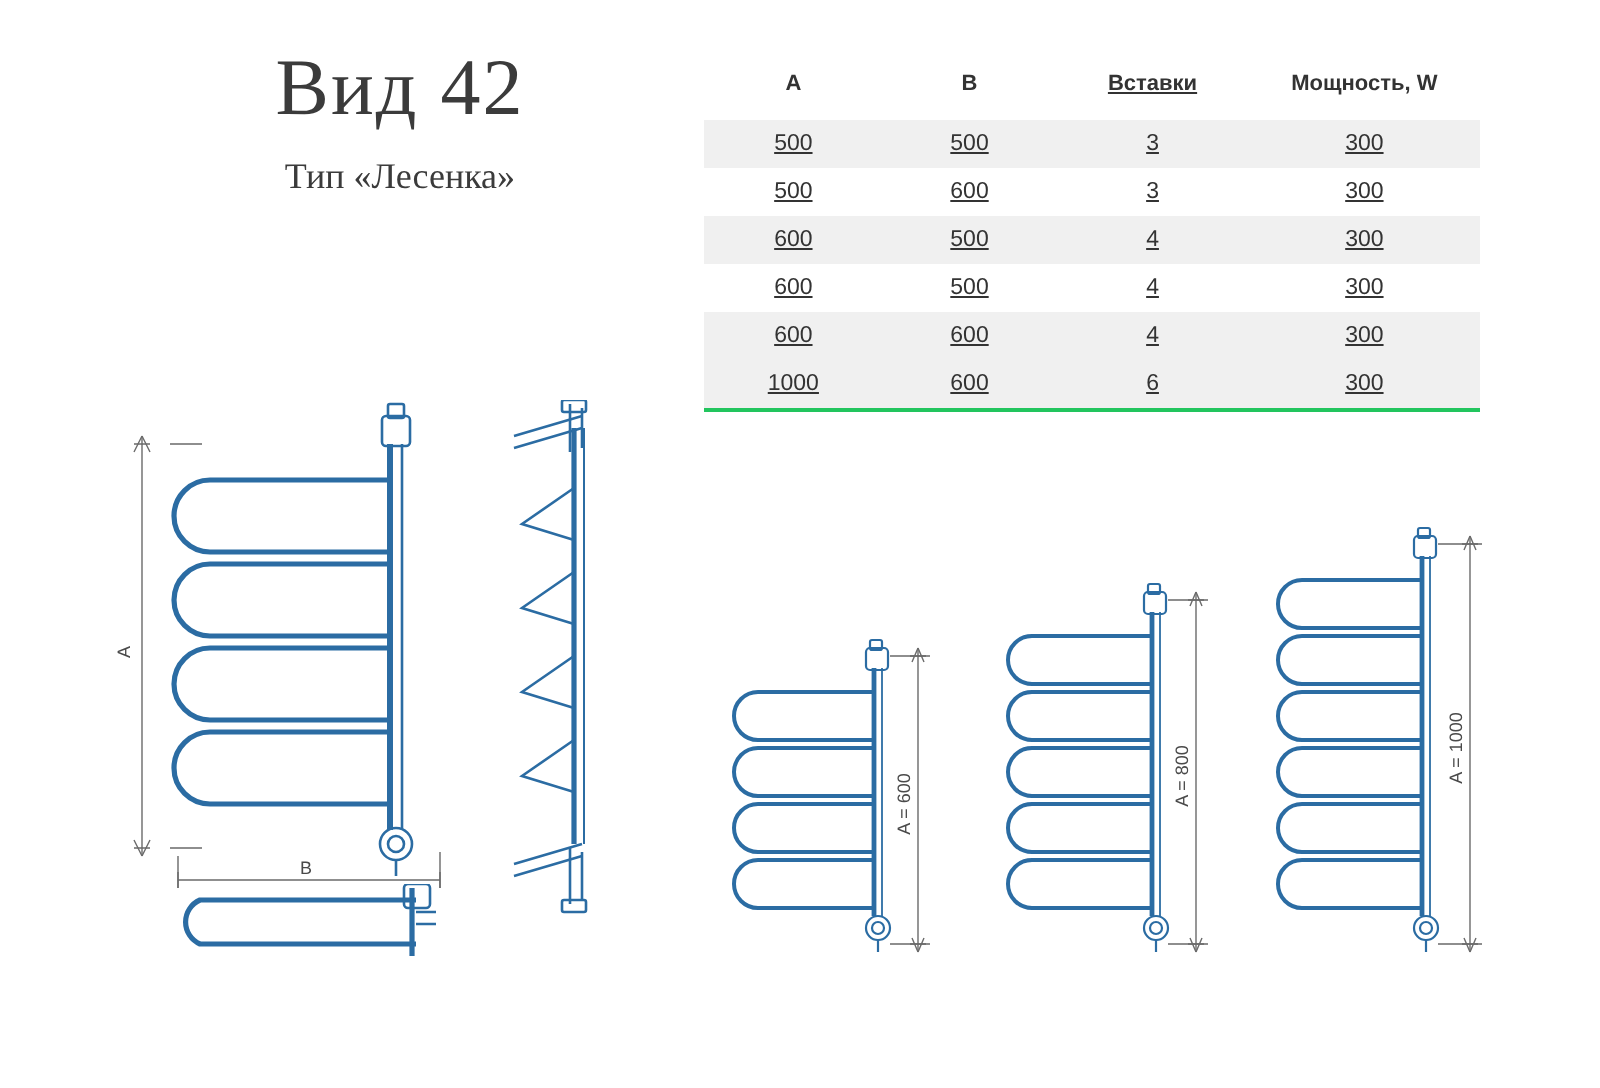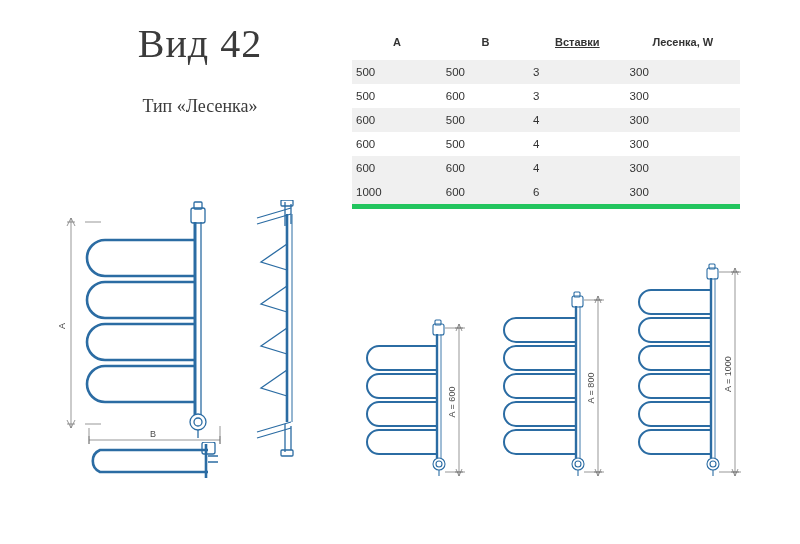--- a/index.html
+++ b/index.html
@@ -35,21 +35,21 @@
     font-weight: normal;
     color: #3b3b3b;
     letter-spacing: 1px;
     line-height: 1.1;
     margin: 0;
   }
   .subtitle {
     font-family: "Liberation Serif", serif;
     font-size: 18px;
     color: #3b3b3b;
-    margin-top: 30px;
+    margin-top: 12px;
   }
 
   
   .spec-table {
     position: absolute;
     left: 352px;
     top: 30px;
     width: 388px;
     border-collapse: collapse;
     font-size: 11.5px;
@@ -58,33 +58,34 @@
   .spec-table th {
     font-size: 11px;
     font-weight: bold;
     padding: 6px 4px 12px 4px;
     text-align: center;
     color: #333;
     background: #ffffff;
     border: none;
   }
   .spec-table td {
-    text-align: left;
+    text-align: center;
     padding: 6px 4px;
     border: none;
     height: 11px;
+    text-decoration: underline;
   }
   .spec-table tr.odd td {
     background: #f0f0f0;
   }
   .spec-table tr.even td {
     background: #ffffff;
   }
   .spec-table tr.last td {
-    border-bottom: 5px solid #22c55e;
+    border-bottom: 2px solid #22c55e;
   }
   .col-a  { width: 90px; }
   .col-b  { width: 88px; }
   .col-in { width: 95px; text-decoration: underline; }
   .col-w  { width: 115px; }
 
   
   svg { display: block; }
   .dwg { position: absolute; }
   .dim-text {
@@ -102,21 +103,21 @@
     <div class="title">Вид 42</div>
     <div class="subtitle">Тип «Лесенка»</div>
   </div>
 
   <table class="spec-table">
     <thead>
       <tr>
         <th class="col-a">A</th>
         <th class="col-b">B</th>
         <th class="col-in">Вставки</th>
-        <th class="col-w">Лесенка, W</th>
+        <th class="col-w">Мощность, W</th>
       </tr>
     </thead>
     <tbody>
       <tr class="odd">
         <td>500</td>
         <td>500</td>
         <td>3</td>
         <td>300</td>
       </tr>
       <tr class="even">

